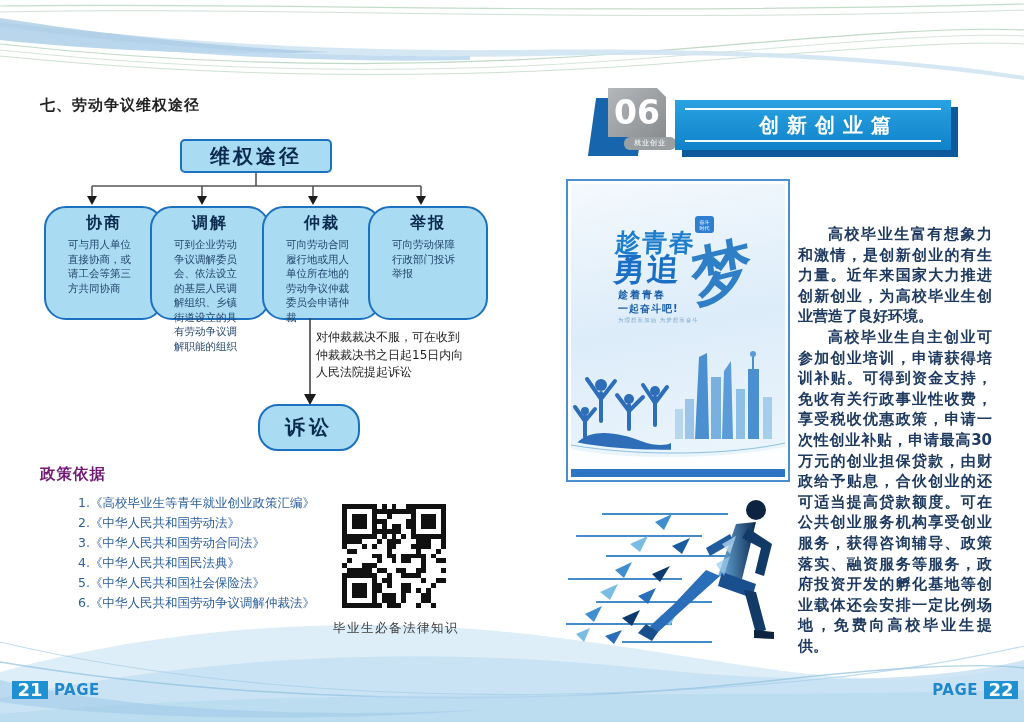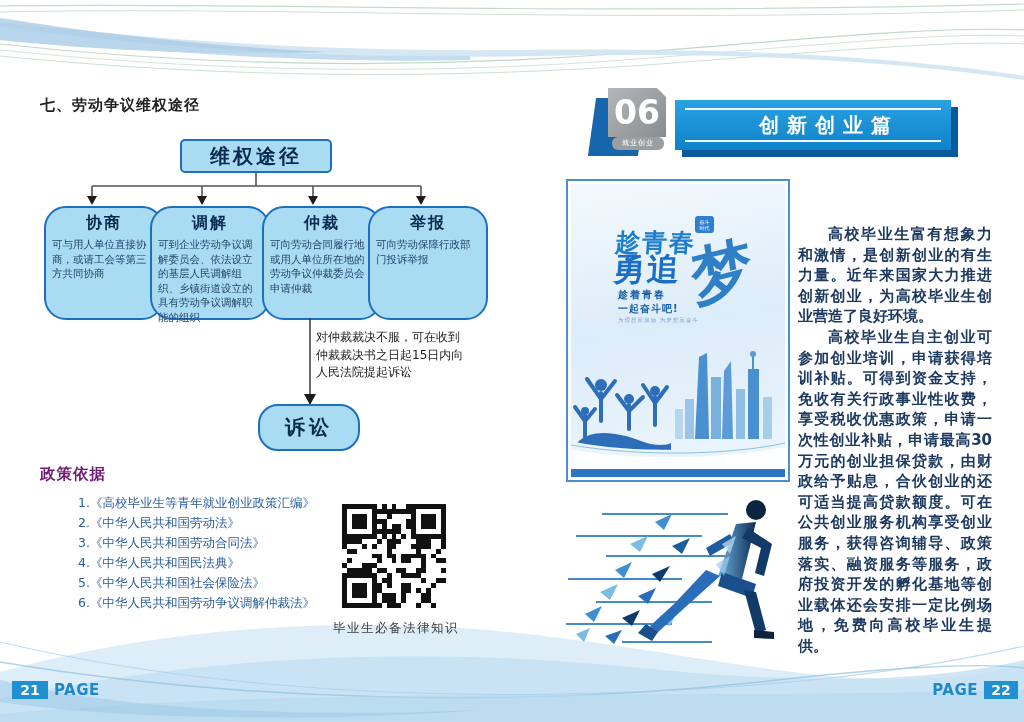--- a/index.html
+++ b/index.html
@@ -5,47 +5,47 @@
   html,body{margin:0;padding:0;background:#fff;}
   body{font-family:"DejaVu Sans","Liberation Sans",sans-serif;}
   .page{position:relative;width:1024px;height:722px;overflow:hidden;background:#ffffff;}
   .abs{position:absolute;}
 
   
   .section-title{left:40px;top:96px;font-size:15px;font-weight:bold;color:#222;letter-spacing:1px;}
   .flow-box{background:#a9dbf3;border:2px solid #1c70c0;box-sizing:border-box;color:#0b2b4e;}
   .root-box{left:180px;top:139px;width:152px;height:34px;border-radius:5px;
             font-size:20px;font-weight:bold;text-align:center;line-height:30px;letter-spacing:3px;}
-  .branch{top:206px;width:120px;height:114px;border-radius:22px;padding:5px 6px;}
+  .branch{top:206px;width:120px;height:114px;border-radius:22px;padding:5px 22px;}
   .branch-title{font-size:16px;font-weight:bold;text-align:center;color:#0b2b4e;margin-bottom:3px;letter-spacing:2px;}
   .branch-desc{font-size:10.5px;line-height:14.5px;color:#24466b;text-align:left;}
   .b0{left:44px;} .b1{left:150px;} .b2{left:262px;} .b3{left:368px;}
   .arb-note{left:316px;top:329px;width:152px;font-size:12px;line-height:17.5px;color:#1c1c1c;}
   .litigation-box{left:258px;top:404px;width:102px;height:47px;border-radius:20px;
             font-size:20px;font-weight:bold;text-align:center;line-height:43px;letter-spacing:4px;}
   .policy-heading{left:40px;top:464px;font-size:15.5px;font-weight:bold;color:#701a75;letter-spacing:1px;}
   .policy-list{left:56px;top:493px;width:310px;margin-left:22px;}
   .policy-item{font-size:12.5px;line-height:20px;color:#2b5e9c;white-space:nowrap;}
   .qr-box{left:342px;top:504px;width:104px;height:104px;background:#fff;}
   .qr-box svg{width:104px;height:104px;display:block;}
   .qr-caption{left:333px;top:620px;font-size:12.5px;color:#3c3c3c;letter-spacing:1.5px;}
 
   .pagenum-box{top:681px;width:36px;height:18px;background:#1f90d2;color:#fff;
-               font-size:14px;font-weight:bold;text-align:center;line-height:18px;}
+               font-size:18px;font-weight:bold;text-align:center;line-height:18px;}
   .pagenum-label{top:681px;font-size:15px;font-weight:bold;color:#1e88cb;line-height:18px;letter-spacing:.5px;}
   .pn-left-box{left:12px;} .pn-left-label{left:54px;}
   .pn-right-label{left:926px;width:52px;text-align:right;} .pn-right-box{left:984px;width:34px;}
 
   
   .chapter{left:592px;top:88px;width:420px;height:80px;}
   .chap-back{left:0;top:10px;width:50px;height:58px;background:#1765ad;transform:skewX(-8deg);}
   .chap-badge{left:16px;top:0;width:58px;height:49px;background:linear-gradient(135deg,#b4b8ba,#888c8e);
               color:#fff;font-size:33px;font-weight:bold;display:flex;align-items:center;justify-content:center;}
   .chap-badge::after{content:"";position:absolute;top:0;right:0;border-top:9px solid #fff;border-left:9px solid transparent;}
-  .chap-tag{left:20px;top:49px;width:52px;height:13px;background:#9aa0a2;color:#fff;font-size:7px;
+  .chap-tag{left:32px;top:49px;width:52px;height:13px;background:#9aa0a2;color:#fff;font-size:7px;
             text-align:center;line-height:13px;letter-spacing:1px;border-radius:6px;}
   .chap-shadow{left:90px;top:19px;width:276px;height:50px;background:#0c5a9c;}
   .chap-banner{left:83px;top:12px;width:276px;height:50px;background:linear-gradient(180deg,#29a2e2,#0f82c9);overflow:hidden;}
   .banner-line{position:absolute;left:10px;right:10px;height:2px;background:rgba(255,255,255,.95);}
   .line-top{top:8px;} .line-bottom{bottom:8px;}
   .chap-title{position:absolute;left:0;width:100%;top:50%;transform:translateY(-50%);text-align:center;
               color:#fff;font-size:20px;font-weight:bold;letter-spacing:8px;margin-left:16px;}
 
   
   .poster{left:566px;top:179px;width:224px;height:303px;border:2px solid #4a90d0;background:#fff;

